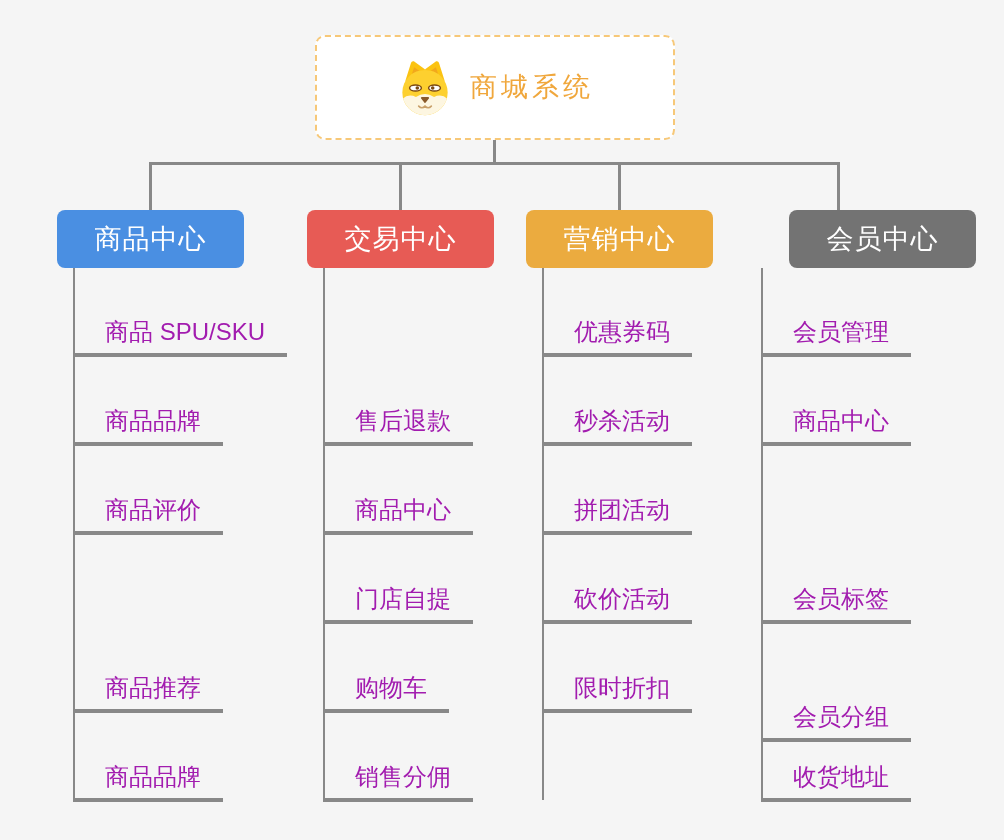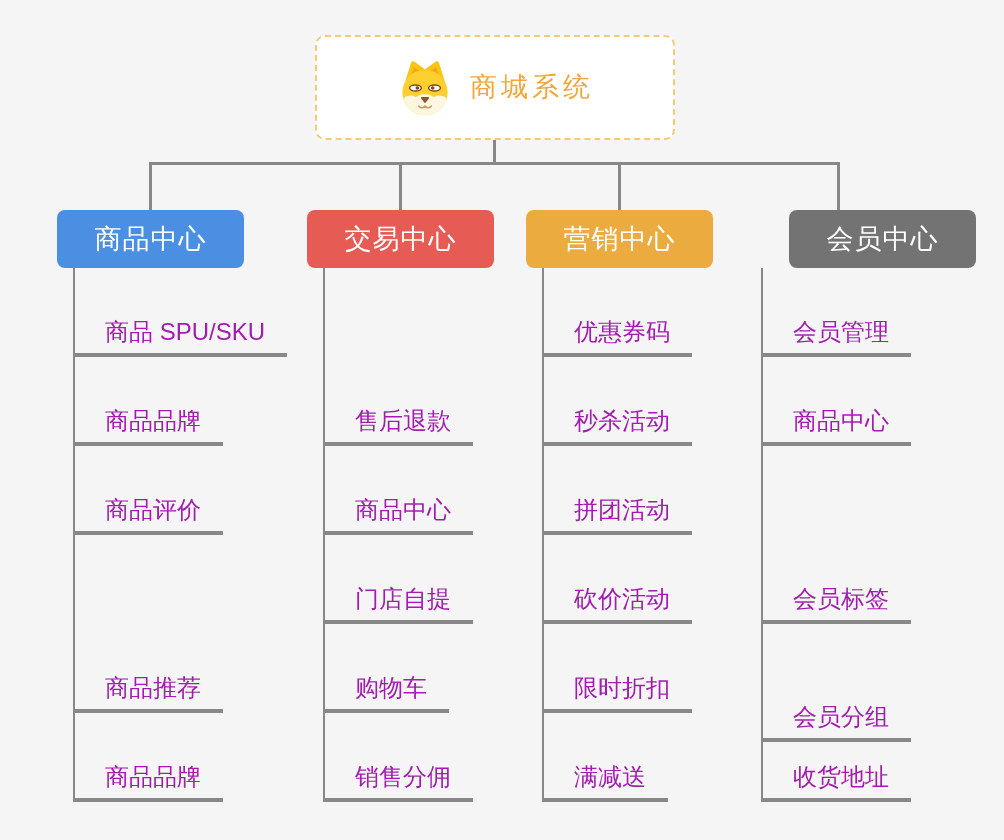--- a/index.html
+++ b/index.html
@@ -87,21 +87,20 @@
   </div>
 
   <div class="branch b2">
     <div class="header" style="background-color: rgb(235, 171, 63);">营销中心</div>
     <div class="trunk" style="background-color: rgb(136, 136, 136);"></div>
     <div class="item i0" style="border-color: rgb(136, 136, 136);">优惠券码</div>
     <div class="item i1" style="border-color: rgb(136, 136, 136);">秒杀活动</div>
     <div class="item i2" style="border-color: rgb(136, 136, 136);">拼团活动</div>
     <div class="item i3" style="border-color: rgb(136, 136, 136);">砍价活动</div>
     <div class="item i4" style="border-color: rgb(136, 136, 136);">限时折扣</div>
-    <div class="item i5" style="border-color: rgb(136, 136, 136);">满减送</div>
   </div>
 
   <div class="branch b3">
     <div class="header" style="background-color: #737373; margin-left: 44px;">会员中心</div>
     <div class="trunk" style="background-color: rgb(136, 136, 136);"></div>
     <div class="item i0" style="border-color: rgb(136, 136, 136);">会员管理</div>
     <div class="item i1" style="border-color: rgb(136, 136, 136);">商品中心</div>
     <div class="item i3" style="border-color: rgb(136, 136, 136);">会员标签</div>
     <div class="item i4" style="border-color: rgb(136, 136, 136); margin-top: 29px;">会员分组</div>
     <div class="item i5" style="border-color: rgb(136, 136, 136);">收货地址</div>

